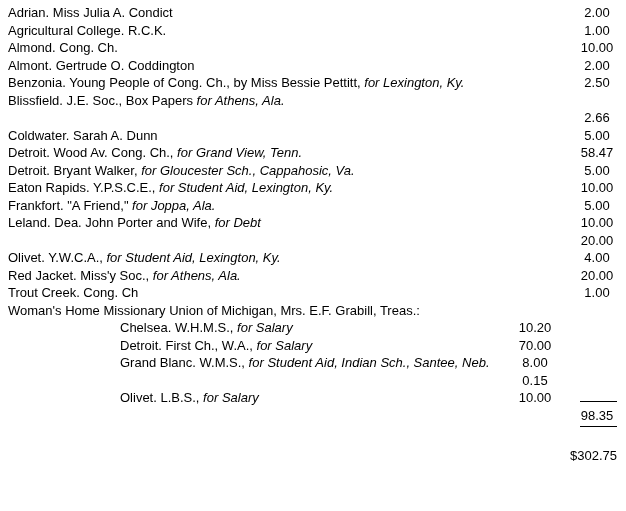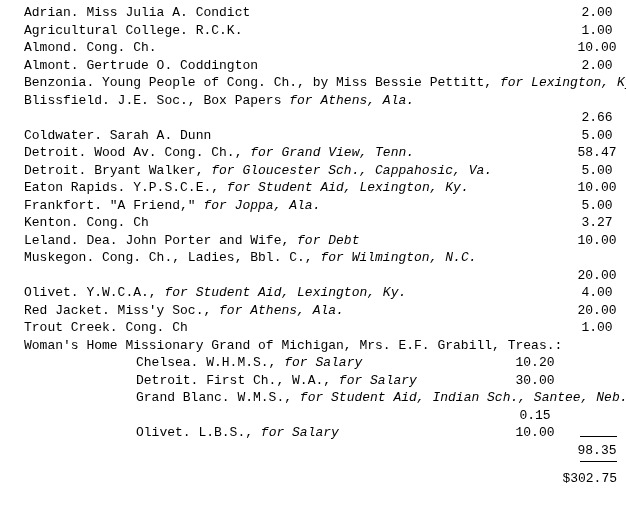--- a/index.html
+++ b/index.html
@@ -1,36 +1,36 @@
 <!DOCTYPE html>
 <html><head>
 <meta charset="utf-8">
 <style>
   html, body { margin:0; padding:0; background:#ffffff; }
   .page {
     width:626px; height:511px; box-sizing:border-box;
-    padding:4px 9px 0 24px;
-    font-family:Liberation Mono, monospace;
+    padding:4px 9px 0 8px;
+    font-family:Liberation Sans, sans-serif;
     font-size:13px; line-height:17.5px; color:#000;
     overflow:hidden;
   }
   .row { display:flex; white-space:nowrap; }
   .fill { flex:1 1 auto; }
   .name { flex:0 0 auto; }
   .amt { flex:0 0 auto; text-align:center; min-width:40px; }
   .it { font-style:italic; }
   .sub .indent { flex:0 0 112px; }
   .sub .gutter { flex:0 0 62px; position:relative; }
   .gutter .rule {
     position:absolute; right:0; bottom:5px; width:37px; height:0;
     border-top:1px solid #000;
   }
   .subtotal-row { justify-content:flex-end; }
   .rule2 { width:37px; height:0; border-top:1px solid #000; margin:2px 0 0 auto; }
-  .total-row { justify-content:flex-end; margin-top:8px; }
+  .total-row { justify-content:flex-end; margin-top:20px; }
 </style>
 </head>
 <body>
 
 <div class="page">
 
   <div class="row">
     <span class="name"><span>Adrian. Miss Julia A. Condict</span><span class="it"></span></span>
     <span class="fill"></span>
     <span class="amt">2.00</span>
@@ -83,31 +83,25 @@
     <span class="name"><span>Eaton Rapids. Y.P.S.C.E., </span><span class="it">for Student Aid, Lexington, Ky.</span></span>
     <span class="fill"></span>
     <span class="amt">10.00</span>
   </div>
   <div class="row">
     <span class="name"><span>Frankfort. "A Friend," </span><span class="it">for Joppa, Ala.</span></span>
     <span class="fill"></span>
     <span class="amt">5.00</span>
   </div>
   <div class="row">
-    <span class="name"><span>Kenton. Cong. Ch</span><span class="it"></span></span>
-    <span class="fill"></span>
-    <span class="amt">3.27</span>
-  </div>
-  <div class="row">
     <span class="name"><span>Leland. Dea. John Porter and Wife, </span><span class="it">for Debt</span></span>
     <span class="fill"></span>
     <span class="amt">10.00</span>
   </div>
   <div class="row">
-    <span class="name"><span>Muskegon. Cong. Ch., Ladies, Bbl. C., </span><span class="it">for Wilmington, N.C.</span></span>
     <span class="fill"></span>
     <span class="amt"></span>
   </div>
   <div class="row">
     <span class="fill"></span>
     <span class="amt">20.00</span>
   </div>
   <div class="row">
     <span class="name"><span>Olivet. Y.W.C.A., </span><span class="it">for Student Aid, Lexington, Ky.</span></span>
     <span class="fill"></span>
@@ -117,37 +111,37 @@
     <span class="name"><span>Red Jacket. Miss'y Soc., </span><span class="it">for Athens, Ala.</span></span>
     <span class="fill"></span>
     <span class="amt">20.00</span>
   </div>
   <div class="row">
     <span class="name"><span>Trout Creek. Cong. Ch</span><span class="it"></span></span>
     <span class="fill"></span>
     <span class="amt">1.00</span>
   </div>
   <div class="row">
-    <span class="name"><span>Woman's Home Missionary Grand of Michigan, Mrs. E.F. Grabill, Treas.:</span><span class="it"></span></span>
+    <span class="name"><span>Woman's Home Missionary Union of Michigan, Mrs. E.F. Grabill, Treas.:</span><span class="it"></span></span>
     <span class="fill"></span>
     <span class="amt"></span>
   </div>
 
   <div class="row sub">
     <span class="indent"></span>
     <span class="name"><span>Chelsea. W.H.M.S., </span><span class="it">for Salary</span></span>
     <span class="fill"></span>
     <span class="amt">10.20</span>
     <span class="gutter"></span>
   </div>
   <div class="row sub">
     <span class="indent"></span>
     <span class="name"><span>Detroit. First Ch., W.A., </span><span class="it">for Salary</span></span>
     <span class="fill"></span>
-    <span class="amt">30.00</span>
+    <span class="amt">70.00</span>
     <span class="gutter"></span>
   </div>
   <div class="row sub">
     <span class="indent"></span>
     <span class="name"><span>Grand Blanc. W.M.S., </span><span class="it">for Student Aid, Indian Sch., Santee, Neb.</span></span>
     <span class="fill"></span>
     <span class="amt">8.00</span>
     <span class="gutter"></span>
   </div>
   <div class="row sub">

